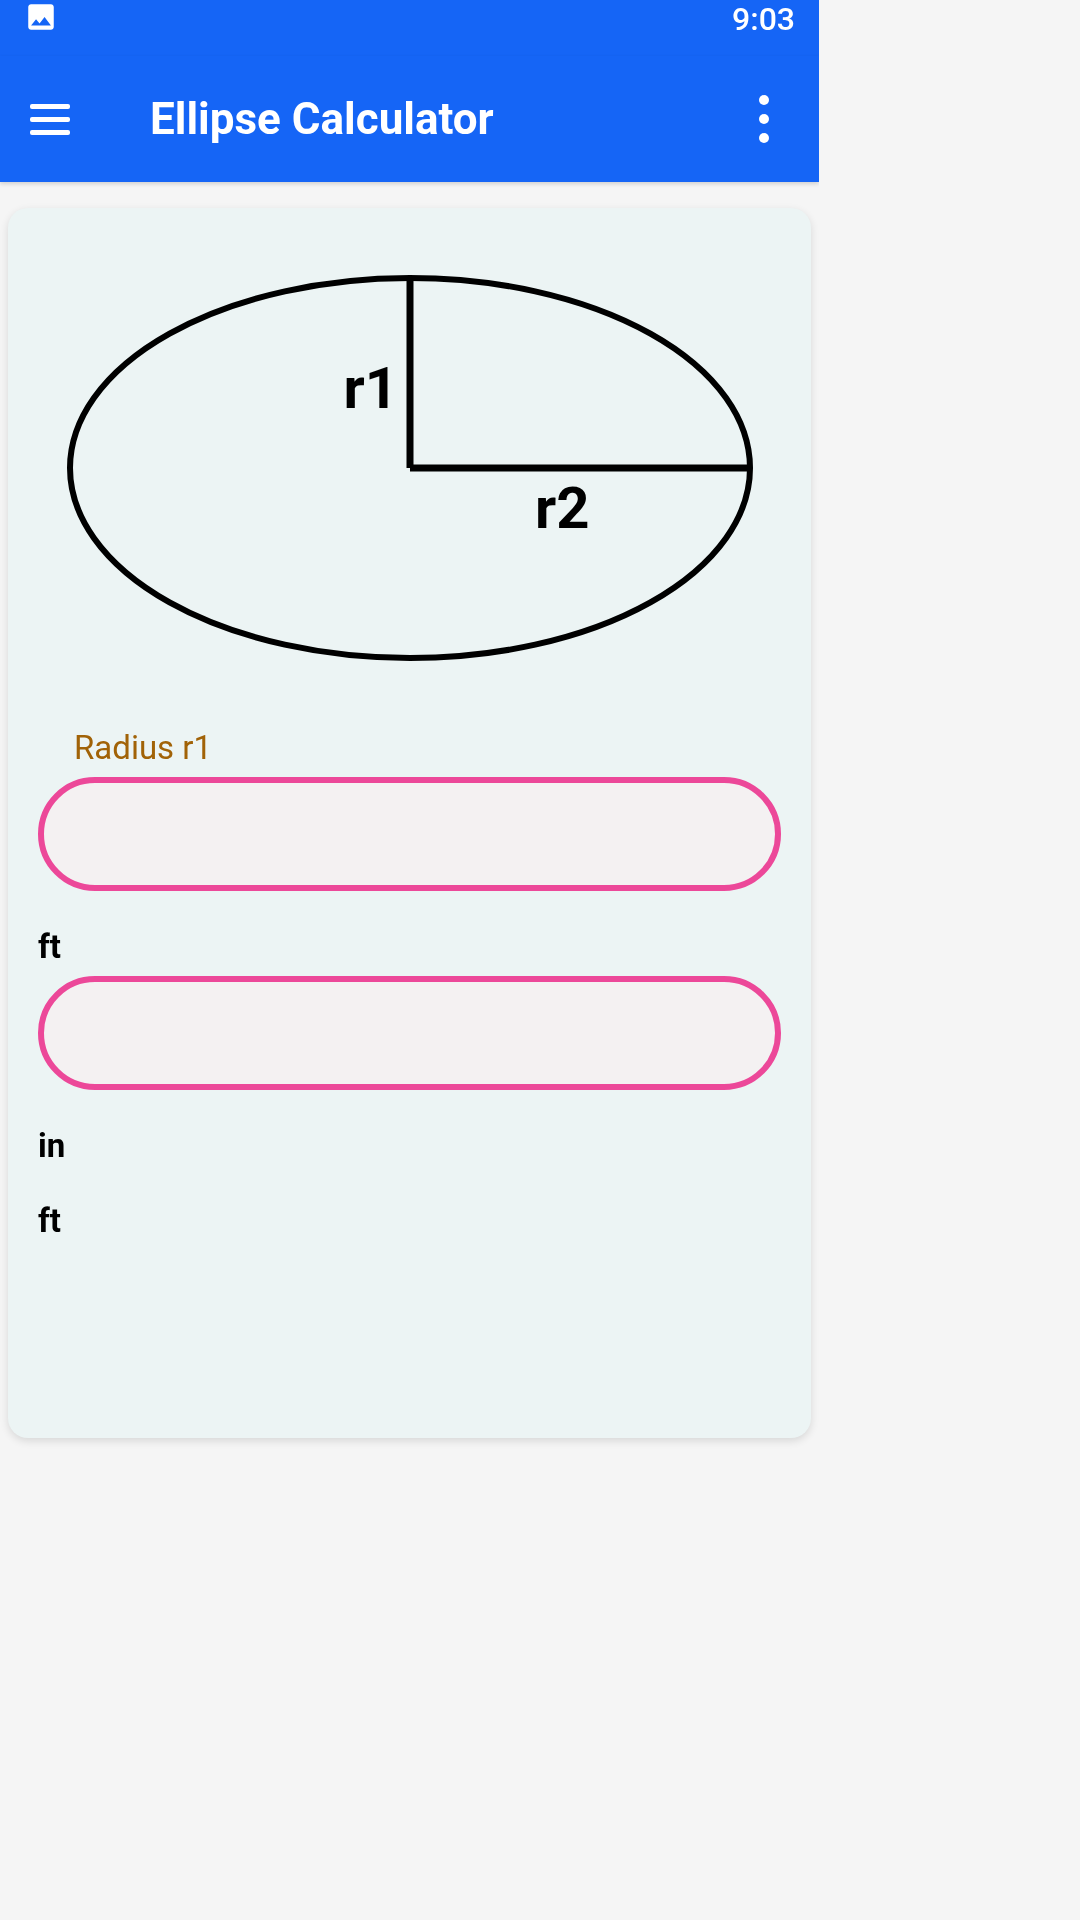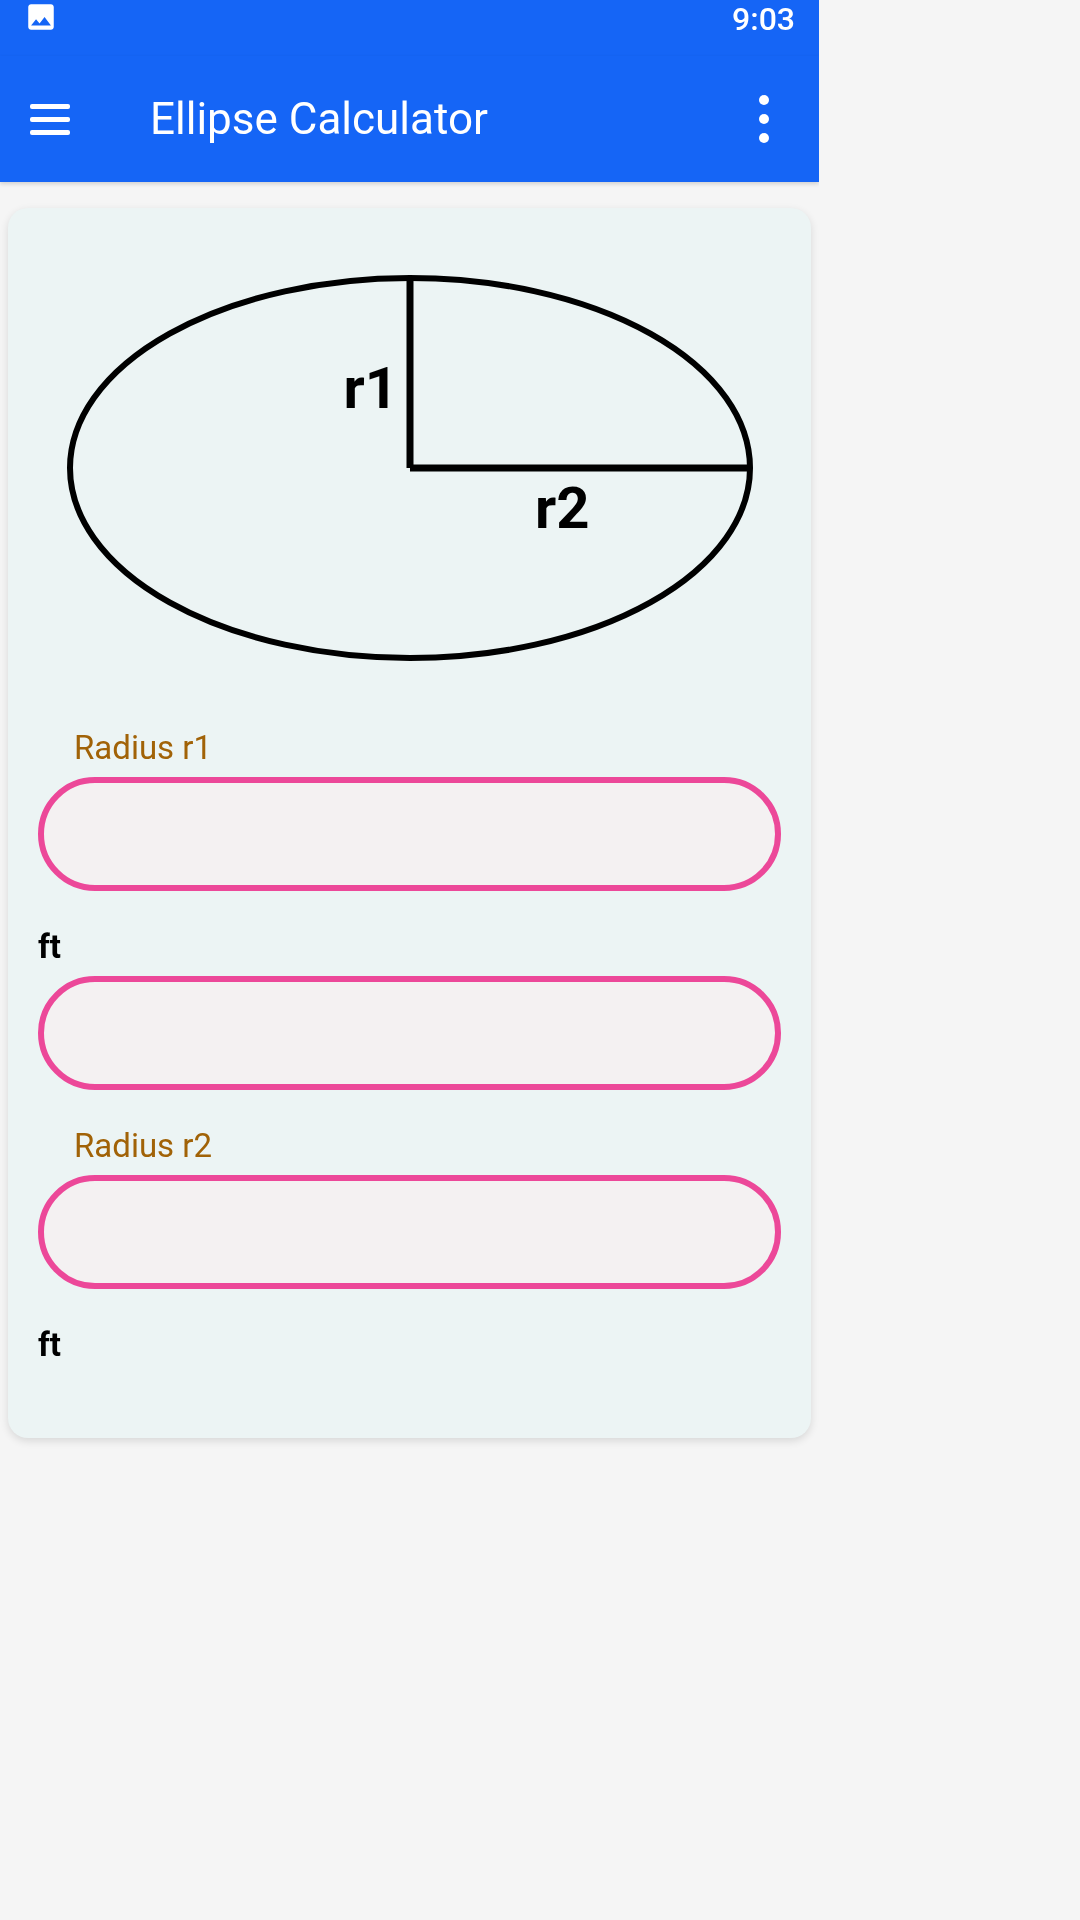--- a/index.html
+++ b/index.html
@@ -52,21 +52,21 @@
     }
     .hamburger span {
       display: block;
       width: 40px;
       height: 5px;
       background: white;
       border-radius: 2px;
     }
     .app-title {
       font-size: 44px;
-      font-weight: 400;
+      font-weight: 700;
       margin-left: 80px;
     }
     .kebab {
       position: absolute;
       right: 40px;
       display: flex;
       flex-direction: column;
       gap: 9px;
       cursor: pointer;
       padding: 10px;
@@ -191,25 +191,24 @@
         <input type="text" class="input-pill" value="" style="">
       </div>
 
       <div class="unit-block">
         <div class="unit-label">ft</div>
       </div>
       <div class="input-group gap-after-input">
         <input type="text" class="input-pill" value="" style="">
       </div>
 
-
-      <div class="input-group gap-after-input">
-        <div class="field-label">Radius r2</div>
-        <input type="text" class="input-pill" value="" style="">
-      </div>
+      <div class="unit-block">
+        <div class="unit-label">in</div>
+      </div>
+
 
       <div class="unit-block">
         <div class="unit-label">ft</div>
       </div>
 
     </div>
   </div>
 </div>
 
 </body></html>

